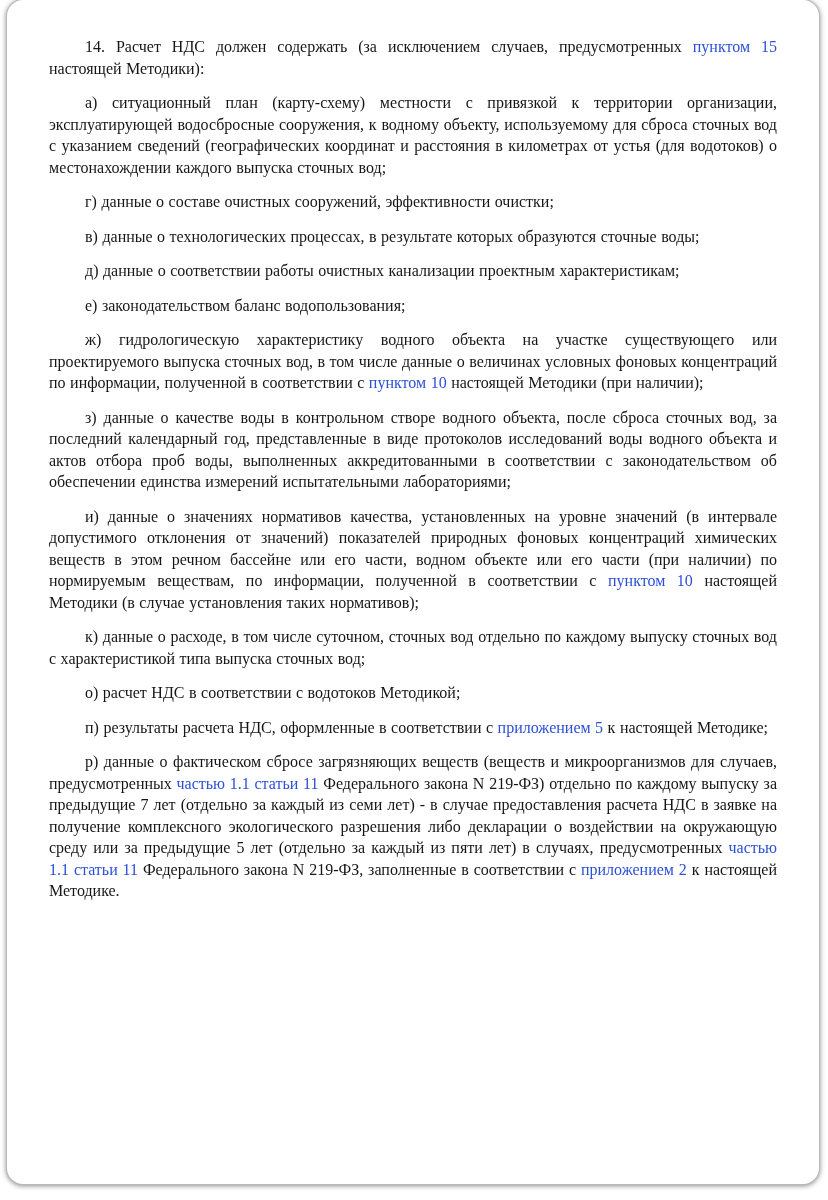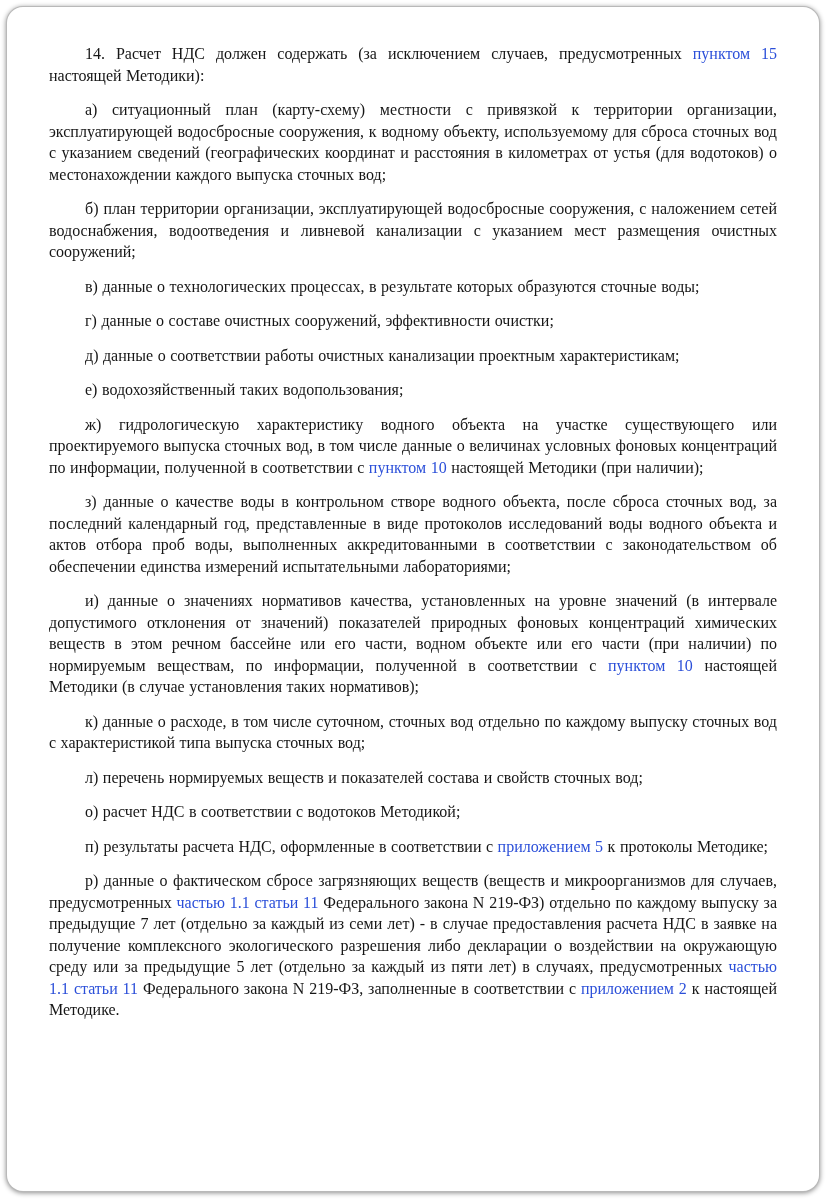--- a/index.html
+++ b/index.html
@@ -7,21 +7,21 @@
     padding: 0;
     width: 828px;
     height: 1200px;
     background: #ffffff;
     overflow: hidden;
     font-family: "Liberation Serif", "DejaVu Serif", serif;
   }
   .page-card {
     position: absolute;
     left: 7px;
-    top: 7px;
+    top: 0;
     width: 812px;
     height: 1184px;
     background: var(--page-bg, #ffffff);
     border-radius: 16px;
     box-shadow: 0 0 0 1px #b9b9b9, 0 1px 5px 1px rgba(0,0,0,0.45);
     box-sizing: border-box;
     padding: 36px 42px 30px 42px;
     overflow: hidden;
   }
   .doc-body {
@@ -45,27 +45,25 @@
     cursor: pointer;
   }
 </style>
 </head>
 <body>
 
 <div class="page-card">
   <div class="doc-body">
       <p class="para"><span>14. Расчет НДС должен содержать (за исключением случаев, предусмотренных </span><a class="doc-link" href="#">пунктом 15</a><span> настоящей Методики):</span></p>
       <p class="para"><span>а) ситуационный план (карту-схему) местности с привязкой к территории организации, эксплуатирующей водосбросные сооружения, к водному объекту, используемому для сброса сточных вод с указанием сведений (географических координат и расстояния в километрах от устья (для водотоков) о местонахождении каждого выпуска сточных вод;</span></p>
-      <p class="para"><span>б) план территории организации, эксплуатирующей водосбросные сооружения, с наложением сетей водоснабжения, водоотведения и ливневой канализации с указанием мест размещения очистных сооружений;</span></p>
+      <p class="para"><span>г) данные о составе очистных сооружений, эффективности очистки;</span></p>
       <p class="para"><span>в) данные о технологических процессах, в результате которых образуются сточные воды;</span></p>
-      <p class="para"><span>г) данные о составе очистных сооружений, эффективности очистки;</span></p>
       <p class="para"><span>д) данные о соответствии работы очистных канализации проектным характеристикам;</span></p>
-      <p class="para"><span>е) водохозяйственный таких водопользования;</span></p>
+      <p class="para"><span>е) законодательством баланс водопользования;</span></p>
       <p class="para"><span>ж) гидрологическую характеристику водного объекта на участке существующего или проектируемого выпуска сточных вод, в том числе данные о величинах условных фоновых концентраций по информации, полученной в соответствии с </span><a class="doc-link" href="#">пунктом 10</a><span> настоящей Методики (при наличии);</span></p>
       <p class="para"><span>з) данные о качестве воды в контрольном створе водного объекта, после сброса сточных вод, за последний календарный год, представленные в виде протоколов исследований воды водного объекта и актов отбора проб воды, выполненных аккредитованными в соответствии с законодательством об обеспечении единства измерений испытательными лабораториями;</span></p>
       <p class="para"><span>и) данные о значениях нормативов качества, установленных на уровне значений (в интервале допустимого отклонения от значений) показателей природных фоновых концентраций химических веществ в этом речном бассейне или его части, водном объекте или его части (при наличии) по нормируемым веществам, по информации, полученной в соответствии с </span><a class="doc-link" href="#">пунктом 10</a><span> настоящей Методики (в случае установления таких нормативов);</span></p>
       <p class="para"><span>к) данные о расходе, в том числе суточном, сточных вод отдельно по каждому выпуску сточных вод с характеристикой типа выпуска сточных вод;</span></p>
-      <p class="para"><span>л) перечень нормируемых веществ и показателей состава и свойств сточных вод;</span></p>
       <p class="para"><span>о) расчет НДС в соответствии с водотоков Методикой;</span></p>
-      <p class="para"><span>п) результаты расчета НДС, оформленные в соответствии с </span><a class="doc-link" href="#">приложением 5</a><span> к протоколы Методике;</span></p>
+      <p class="para"><span>п) результаты расчета НДС, оформленные в соответствии с </span><a class="doc-link" href="#">приложением 5</a><span> к настоящей Методике;</span></p>
       <p class="para"><span>р) данные о фактическом сбросе загрязняющих веществ (веществ и микроорганизмов для случаев, предусмотренных </span><a class="doc-link" href="#">частью 1.1 статьи 11</a><span> Федерального закона N 219-ФЗ) отдельно по каждому выпуску за предыдущие 7 лет (отдельно за каждый из семи лет) - в случае предоставления расчета НДС в заявке на получение комплексного экологического разрешения либо декларации о воздействии на окружающую среду или за предыдущие 5 лет (отдельно за каждый из пяти лет) в случаях, предусмотренных </span><a class="doc-link" href="#">частью 1.1 статьи 11</a><span> Федерального закона N 219-ФЗ, заполненные в соответствии с </span><a class="doc-link" href="#">приложением 2</a><span> к настоящей Методике.</span></p>
     </div>
 </div>
 
 </body></html>

